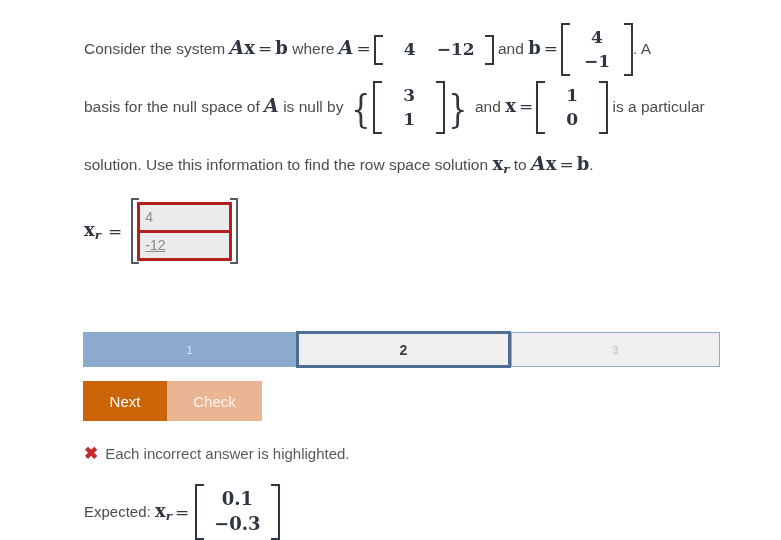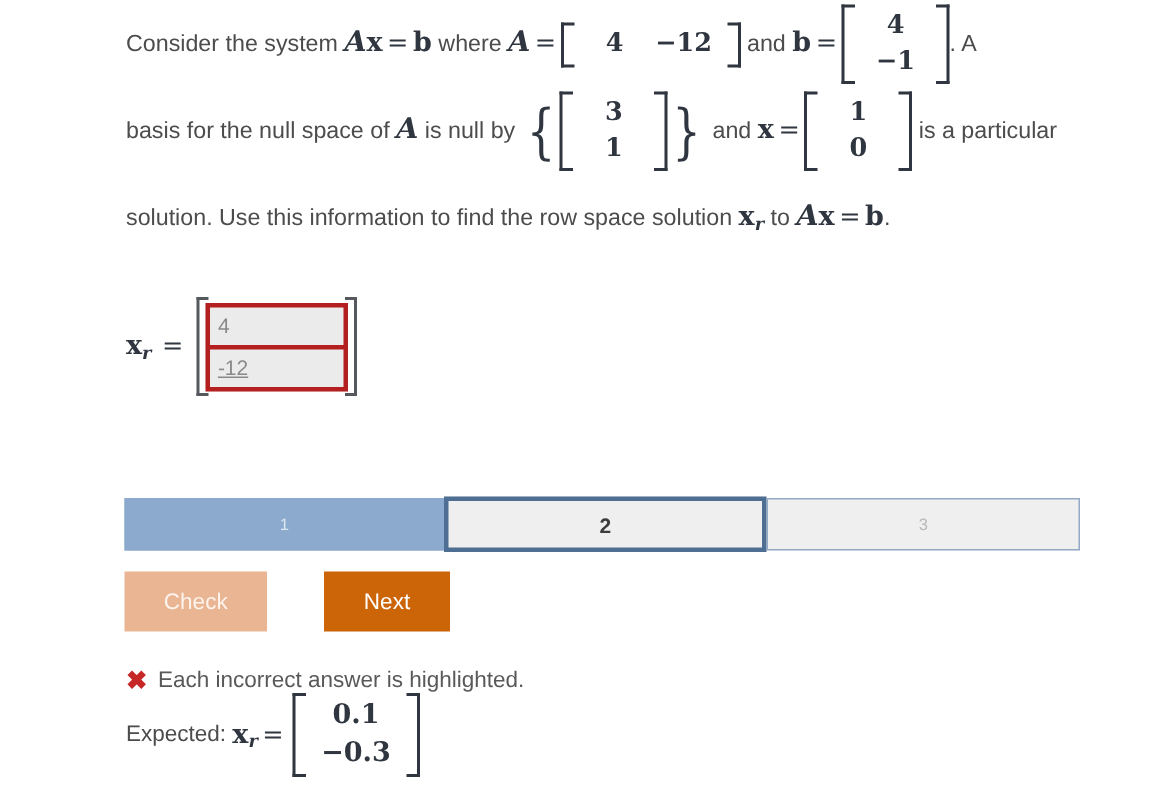--- a/index.html
+++ b/index.html
@@ -87,21 +87,21 @@
     line-height: 0.8;
     transform: scaleX(0.75);
     display: inline-block;
     vertical-align: middle;
   }
 
   
   .stem {
     position: absolute;
     left: 84px;
-    top: 0;
+    top: 19px;
     width: 660px;
     font-size: 15.5px;
     line-height: 56px;
     color: #4c4c4c;
   }
   .stem .seg { white-space: nowrap; }
 
   
   .answer-area {
     position: absolute;
@@ -231,21 +231,21 @@
   .xmark {
     color: #c62828;
     font-size: 17px;
     font-weight: 700;
     margin-right: 7px;
     line-height: 1;
   }
   .expected {
     position: absolute;
     left: 84px;
-    top: 462px;
+    top: 484px;
     display: flex;
     align-items: center;
     font-size: 15px;
     color: #4c4c4c;
   }
   .expected .mat { margin-left: 3px; justify-content: flex-end; }
   .expected .matcell { font-size: 18px; }
 </style>
 </head>
 <body>
@@ -337,22 +337,22 @@
   </div>
   <div class="step step-2">
     <span>2</span>
   </div>
   <div class="step step-3">
     <span>3</span>
   </div>
 </div>
 
 <div class="buttons">
+  <button class="btn btn-next">Next</button>
   <button class="btn btn-check">Check</button>
-  <button class="btn btn-next">Next</button>
 </div>
 
 <div class="feedback">
   <span class="xmark">✖</span>
   <span>Each incorrect answer is highlighted.</span>
 </div>
 
 <div class="expected">
   <span>Expected:</span>&nbsp;
   <span class="mb"><span>x</span><span class="sub">r</span></span>

